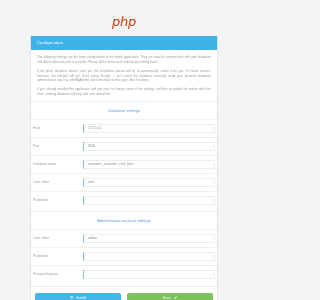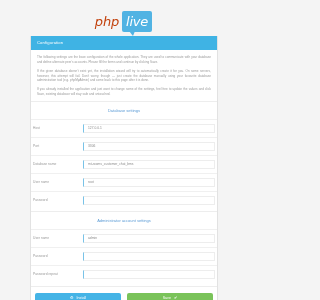--- a/index.html
+++ b/index.html
@@ -163,23 +163,20 @@
     line-height: 1;
   }
 </style>
 </head>
 <body>
 
 <div class="page">
 
   <div class="logo-wrap">
     <span class="logo-word">php</span>
-    <span class="logo-bubble">
-      <span class="logo-word">live</span>
-    </span>
   </div>
 
   <div class="card">
 
     <div class="card-header">Configuration</div>
 
     <div class="card-body">
       <p class="intro-p">The following settings are the base configuration of the whole application. They are used to communicate with your database and define alternate peer's accounts. Please fill the forms and continue by clicking Save.</p>
       <p class="intro-p">If the given database doesn't exist yet, the installation wizard will try to automatically create it for you. On some servers, however, this attempt will fail. Don't worry, though — just create the database manually using your favourite database administration tool (e.g. phpMyAdmin) and come back to this page after it is done.</p>
       <p class="intro-p">If you already installed the application and just want to change some of the settings, feel free to update the values and click Save, existing database will stay safe and untouched.</p>

